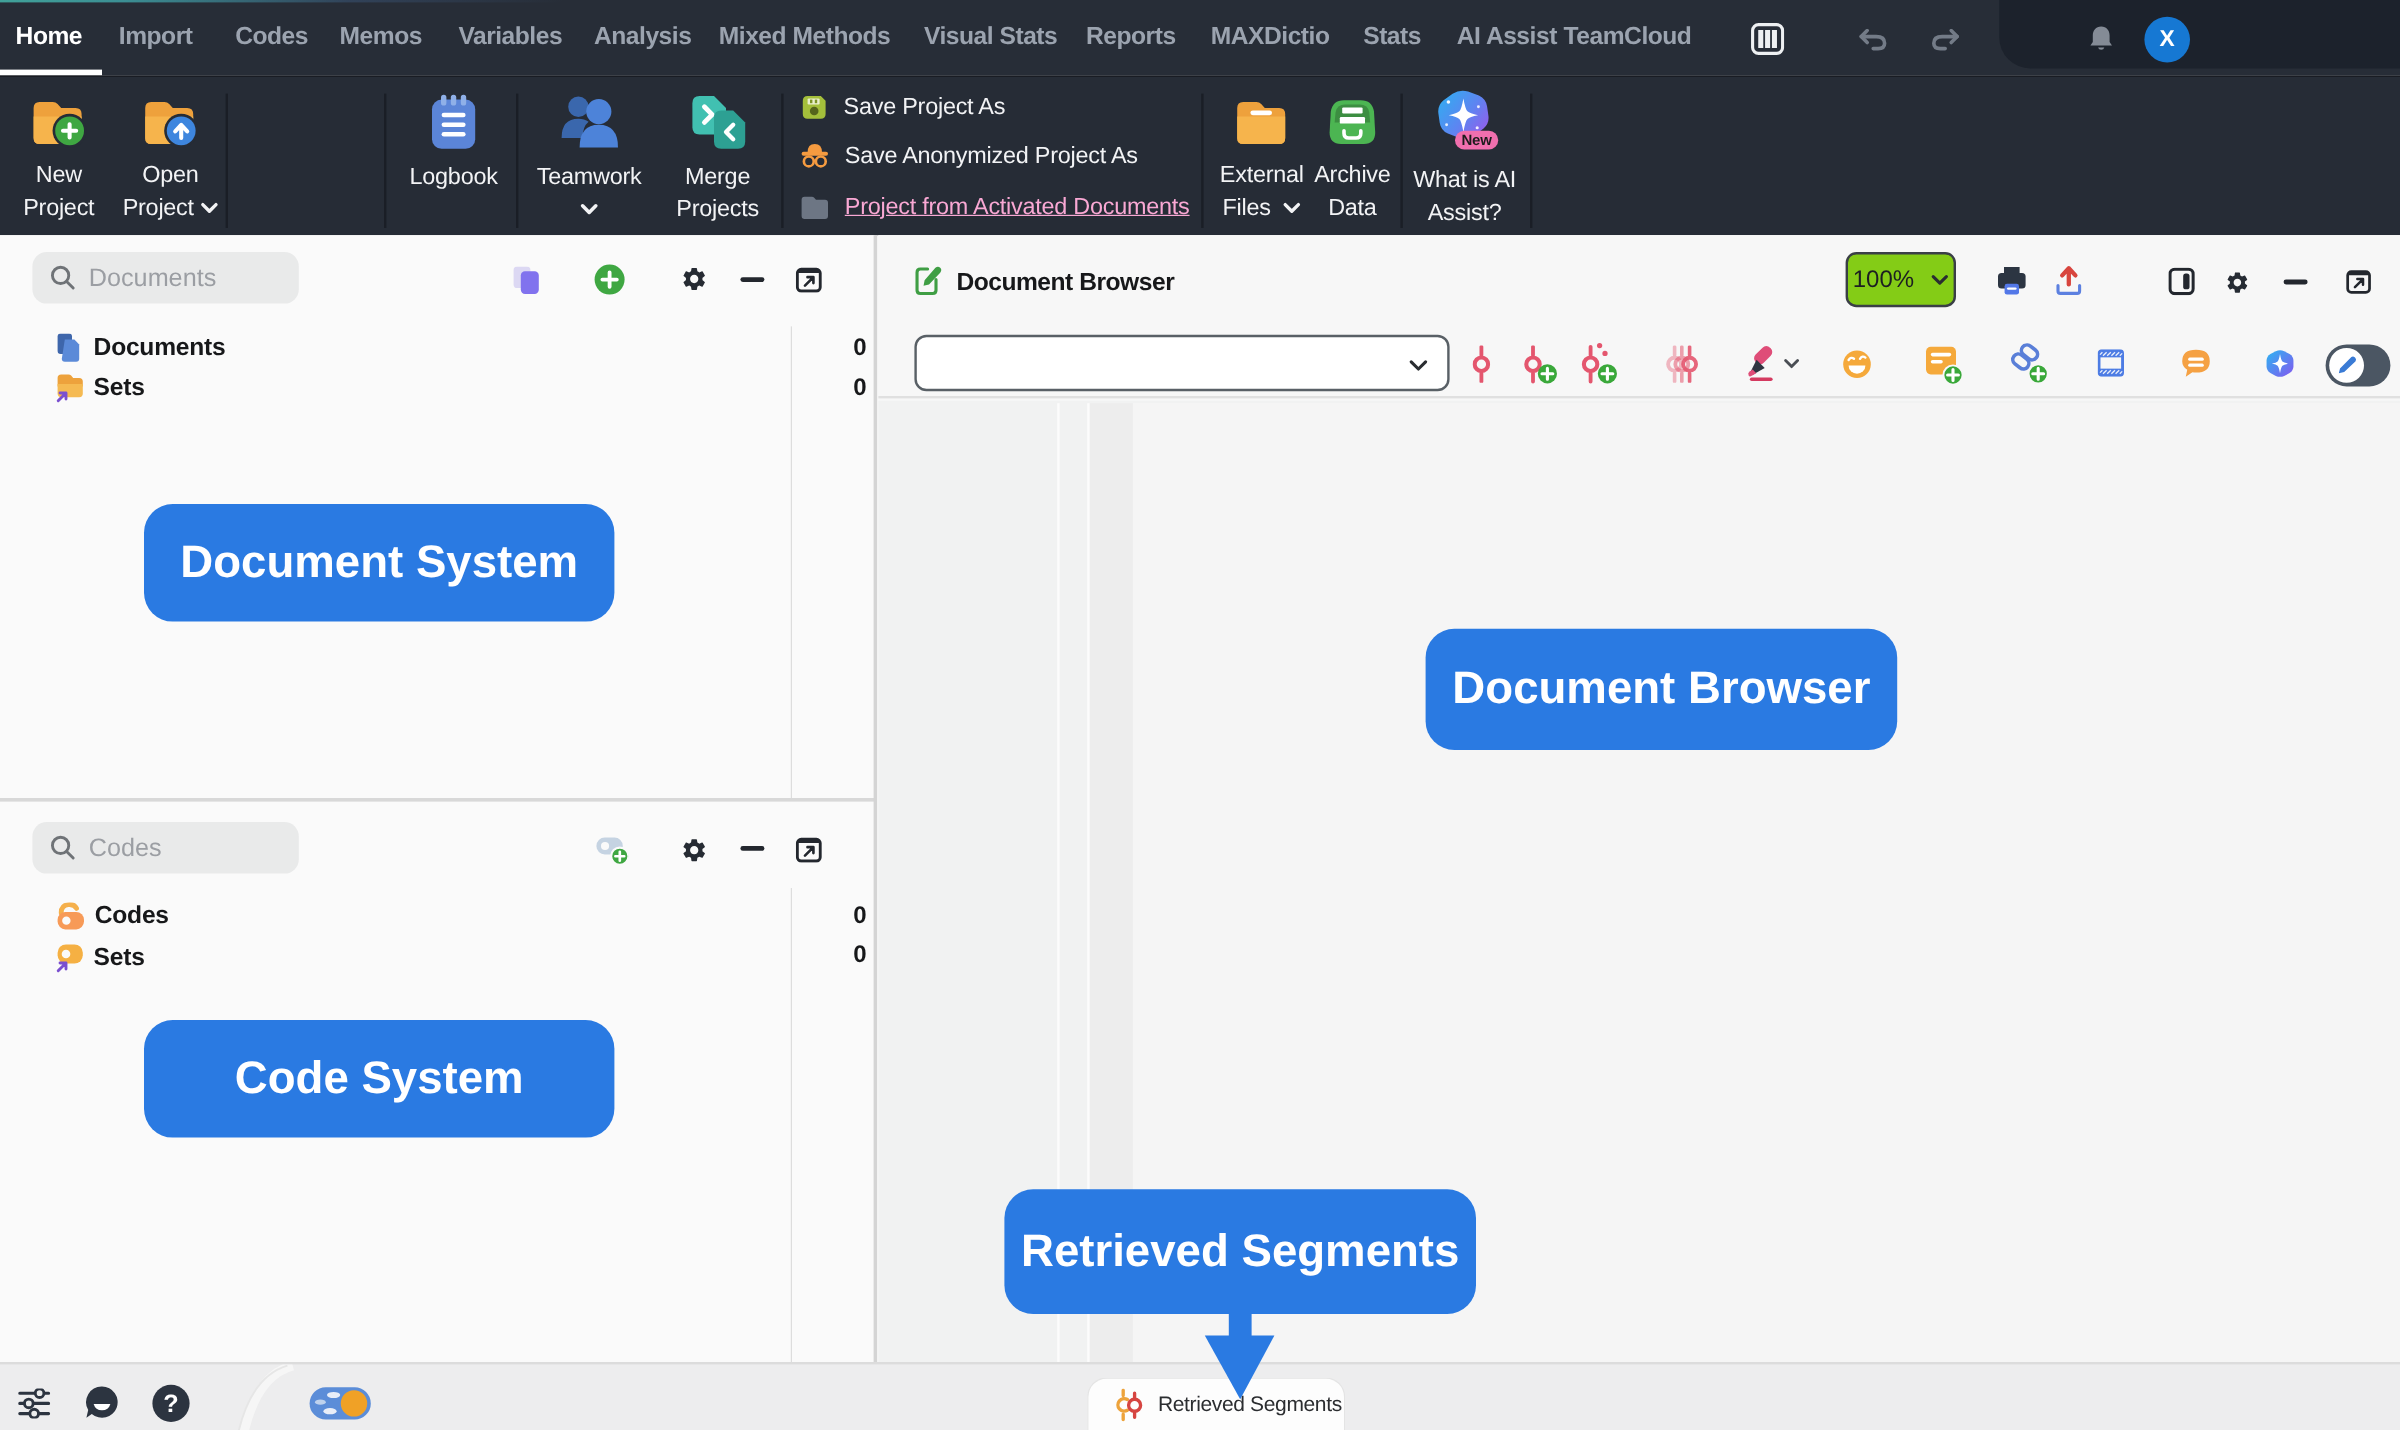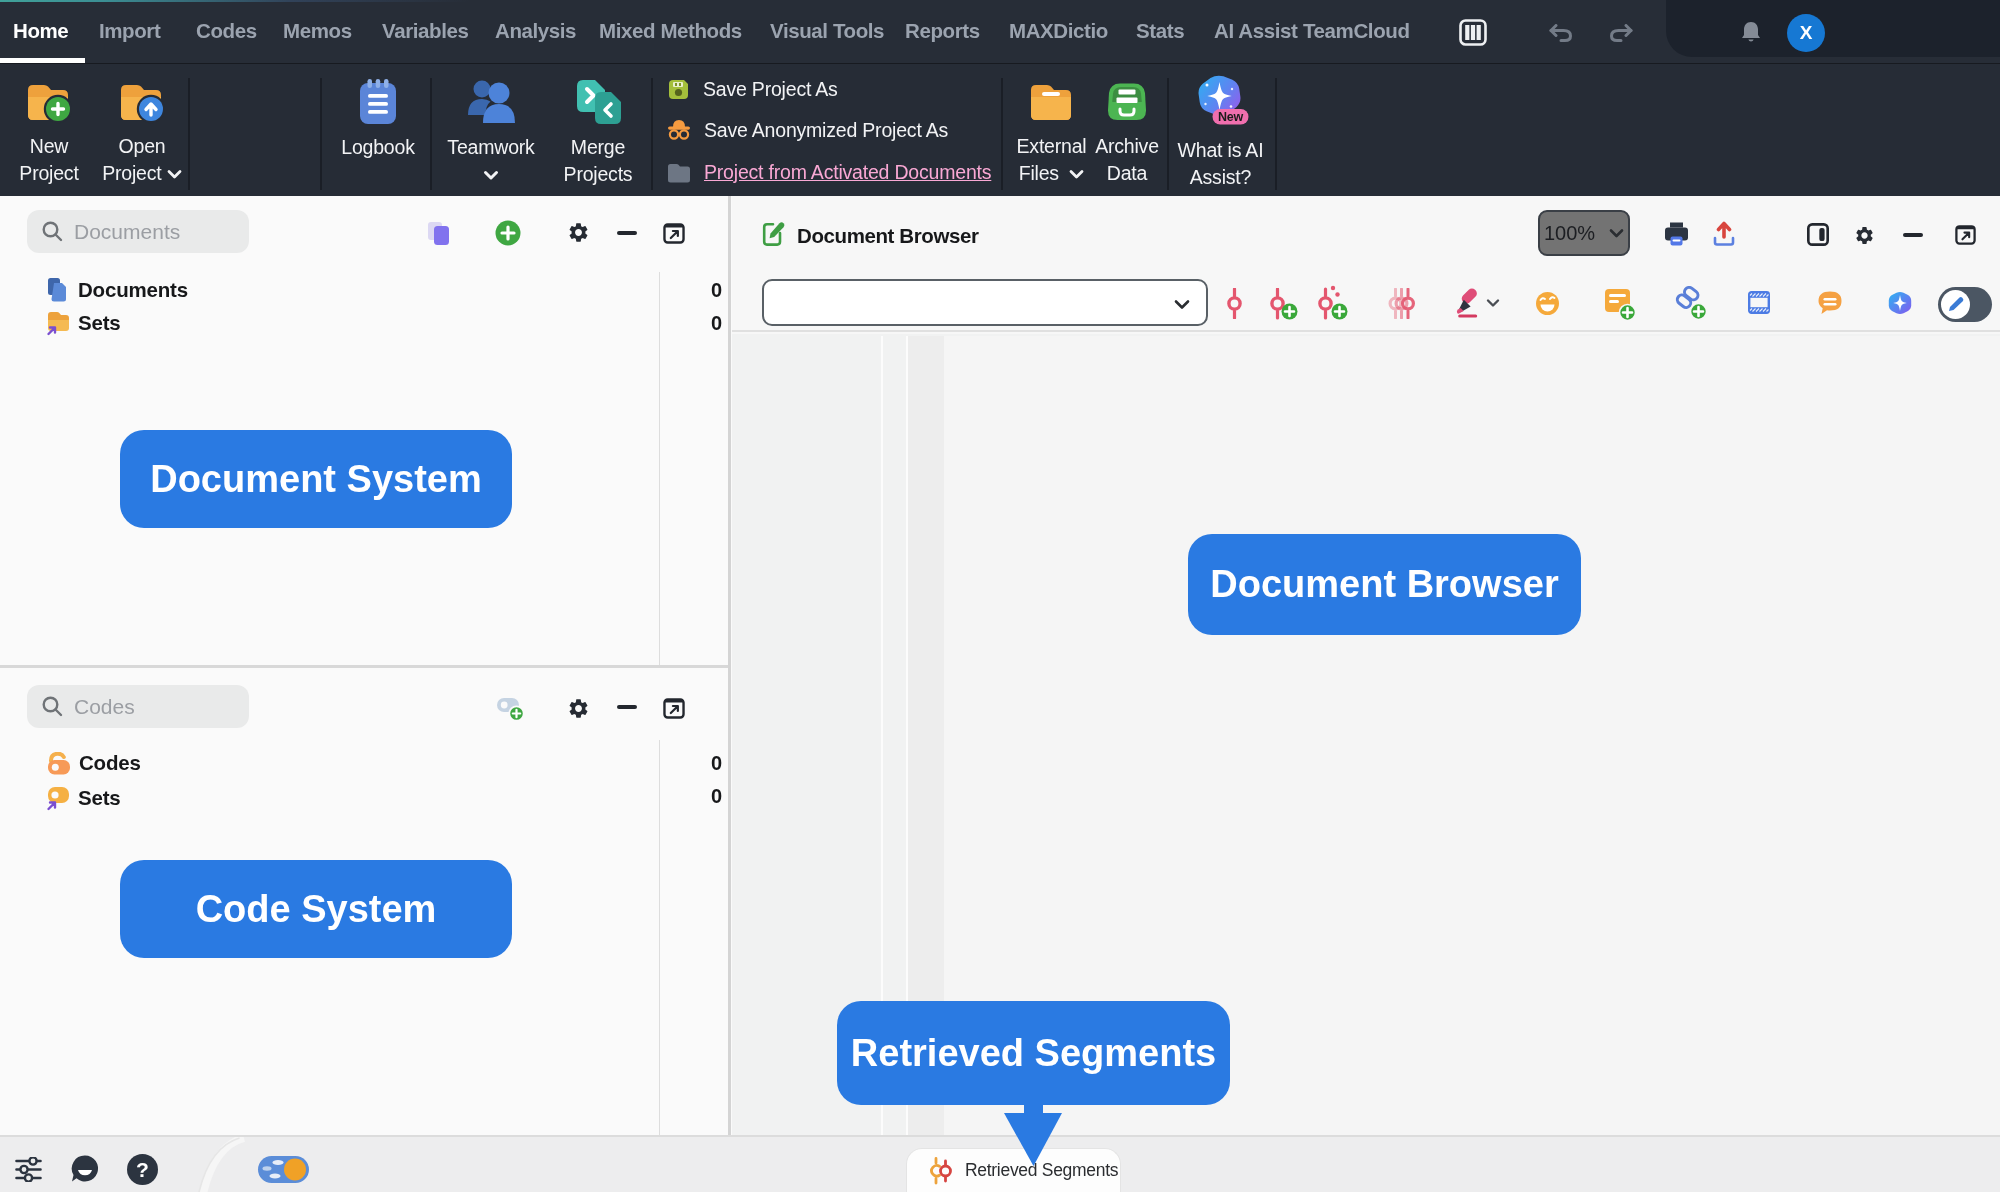--- a/index.html
+++ b/index.html
@@ -30,27 +30,27 @@
 
 #leftcol { position:absolute; left:0; top:196px; width:729px; height:968px; background:#fafafa; }
 #vdivider { position:absolute; left:728px; top:196px; width:3px; height:939px; background:#d4d4d4; }
 #hdivider { position:absolute; left:0; top:665px; width:729px; height:3px; background:#d8d8d8; }
 .searchbox { position:absolute; background:#e9eaea; border-radius:12px; display:flex; align-items:center; padding-left:14px; color:#9b9ea3; font-size:21px; }
 .searchbox svg { margin-right:10px; }
 .treerow { position:absolute; display:flex; align-items:center; font-size:20.5px; letter-spacing:-0.2px; font-weight:bold; color:#17181a; }
 .treerow svg { margin-right:8px; }
 .cnt { position:absolute; font-size:20px; font-weight:bold; color:#17181a; }
 .cntline { position:absolute; width:1px; background:#dddddd; }
-.badge { position:absolute; background:#2a7ae2; border-radius:24px; color:#ffffff; font-weight:bold; font-size:38px; display:flex; align-items:center; justify-content:center;margin-top:10px; }
+.badge { position:absolute; background:#2a7ae2; border-radius:24px; color:#ffffff; font-weight:bold; font-size:38px; display:flex; align-items:center; justify-content:center; }
 
 
 #rpanel { position:absolute; left:732px; top:196px; width:1268px; height:939px; background:#f7f7f7; }
 #rheader { position:absolute; left:732px; top:196px; width:1268px; height:136px; background:#f7f7f7; border-bottom:2px solid #e0e0e0; }
 #rcontent { position:absolute; left:732px; top:334px; width:1268px; height:801px; background:#f1f2f2; }
-#zoombox { position:absolute; left:1538px; top:210px; width:92px; height:46px; background:#737373; border:2px solid #3a3f46; border-radius:9px; display:flex; align-items:center; justify-content:center; font-size:20px; color:#1c1e22; }
+#zoombox { position:absolute; left:1538px; top:210px; width:92px; height:46px; background:#84cc16; border:2px solid #3a3f46; border-radius:9px; display:flex; align-items:center; justify-content:center; font-size:20px; color:#1c1e22; }
 #combobox { position:absolute; left:762px; top:279px; width:446px; height:47px; background:#ffffff; border:2px solid #596066; border-radius:10px; }
 #docsearch { left:1219px; top:211px; width:242px; height:42px; border-radius:10px; background:#e5e6e7; }
 
 
 #bottombar { position:absolute; left:0; top:1135px; width:2000px; height:57px; background:#ededee; border-top:2px solid #dcdcdc; }
 #rstab { position:absolute; left:906px; top:1148px; width:215px; height:44px; background:#fdfdfd; border:1px solid #e4e4e4; border-bottom:none; border-radius:16px 16px 0 0; display:flex; align-items:center; padding-left:22px; font-size:17.5px; letter-spacing:-0.3px; white-space:nowrap; color:#2b2d30; }
 #rstab svg { margin-right:11px; }
 .arrowblue { fill:#2a7ae2; }
 </style>
 </head>
@@ -59,21 +59,21 @@
 
   <div id="topbar">
     <div id="tealline"></div>
     <span class="navtab active abs" style="left:13px; top:19px;">Home</span>
     <span class="navtab abs" style="left:99px; top:19px;">Import</span>
     <span class="navtab abs" style="left:196px; top:19px;">Codes</span>
     <span class="navtab abs" style="left:283px; top:19px;">Memos</span>
     <span class="navtab abs" style="left:382px; top:19px;">Variables</span>
     <span class="navtab abs" style="left:495px; top:19px;">Analysis</span>
     <span class="navtab abs" style="left:599px; top:19px;">Mixed Methods</span>
-    <span class="navtab abs" style="left:770px; top:19px;">Visual Tools</span>
+    <span class="navtab abs" style="left:770px; top:19px;">Visual Stats</span>
     <span class="navtab abs" style="left:905px; top:19px;">Reports</span>
     <span class="navtab abs" style="left:1009px; top:19px;">MAXDictio</span>
     <span class="navtab abs" style="left:1136px; top:19px;">Stats</span>
     <span class="navtab abs" style="left:1214px; top:19px;">AI Assist</span>
     <span class="navtab abs" style="left:1303px; top:19px;">TeamCloud</span>
     <div id="homeunderline"></div>
     <svg class="abs" style="left:1459px; top:19px;" width="28" height="27" viewBox="0 0 28 27">
       <rect x="1.5" y="1.5" width="25" height="24" rx="5" fill="none" stroke="#eef0f2" stroke-width="2.6"></rect>
       <rect x="6.2" y="6" width="4.2" height="15" fill="#eef0f2"></rect>
       <rect x="11.9" y="6" width="4.2" height="15" fill="#eef0f2"></rect>

